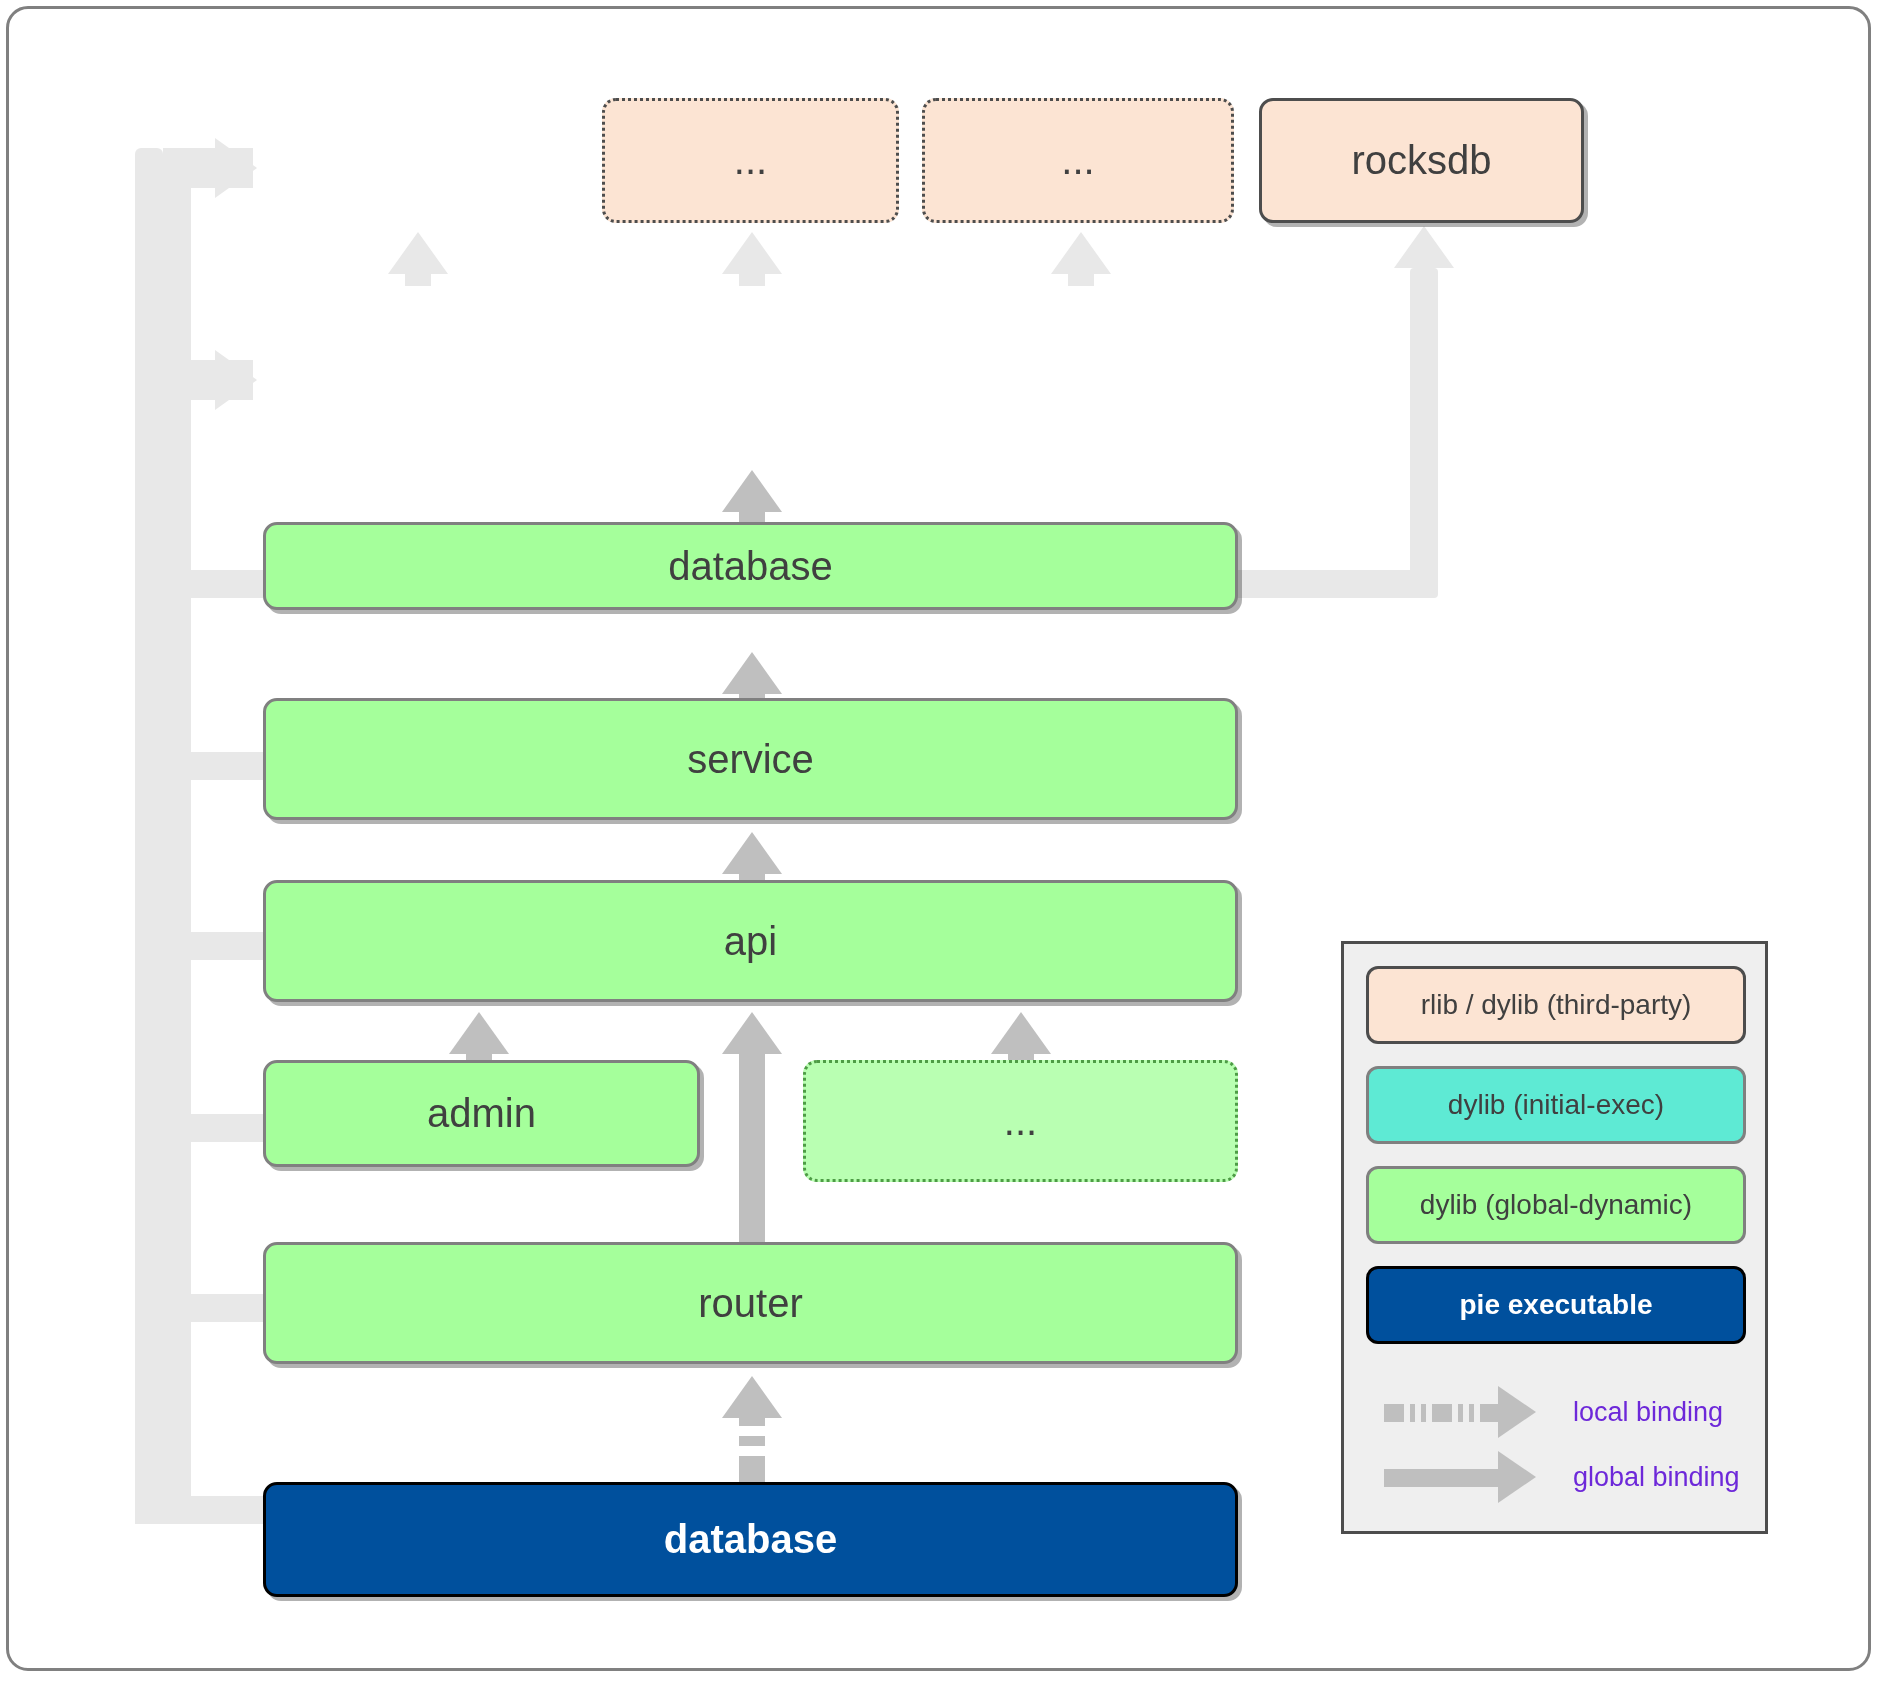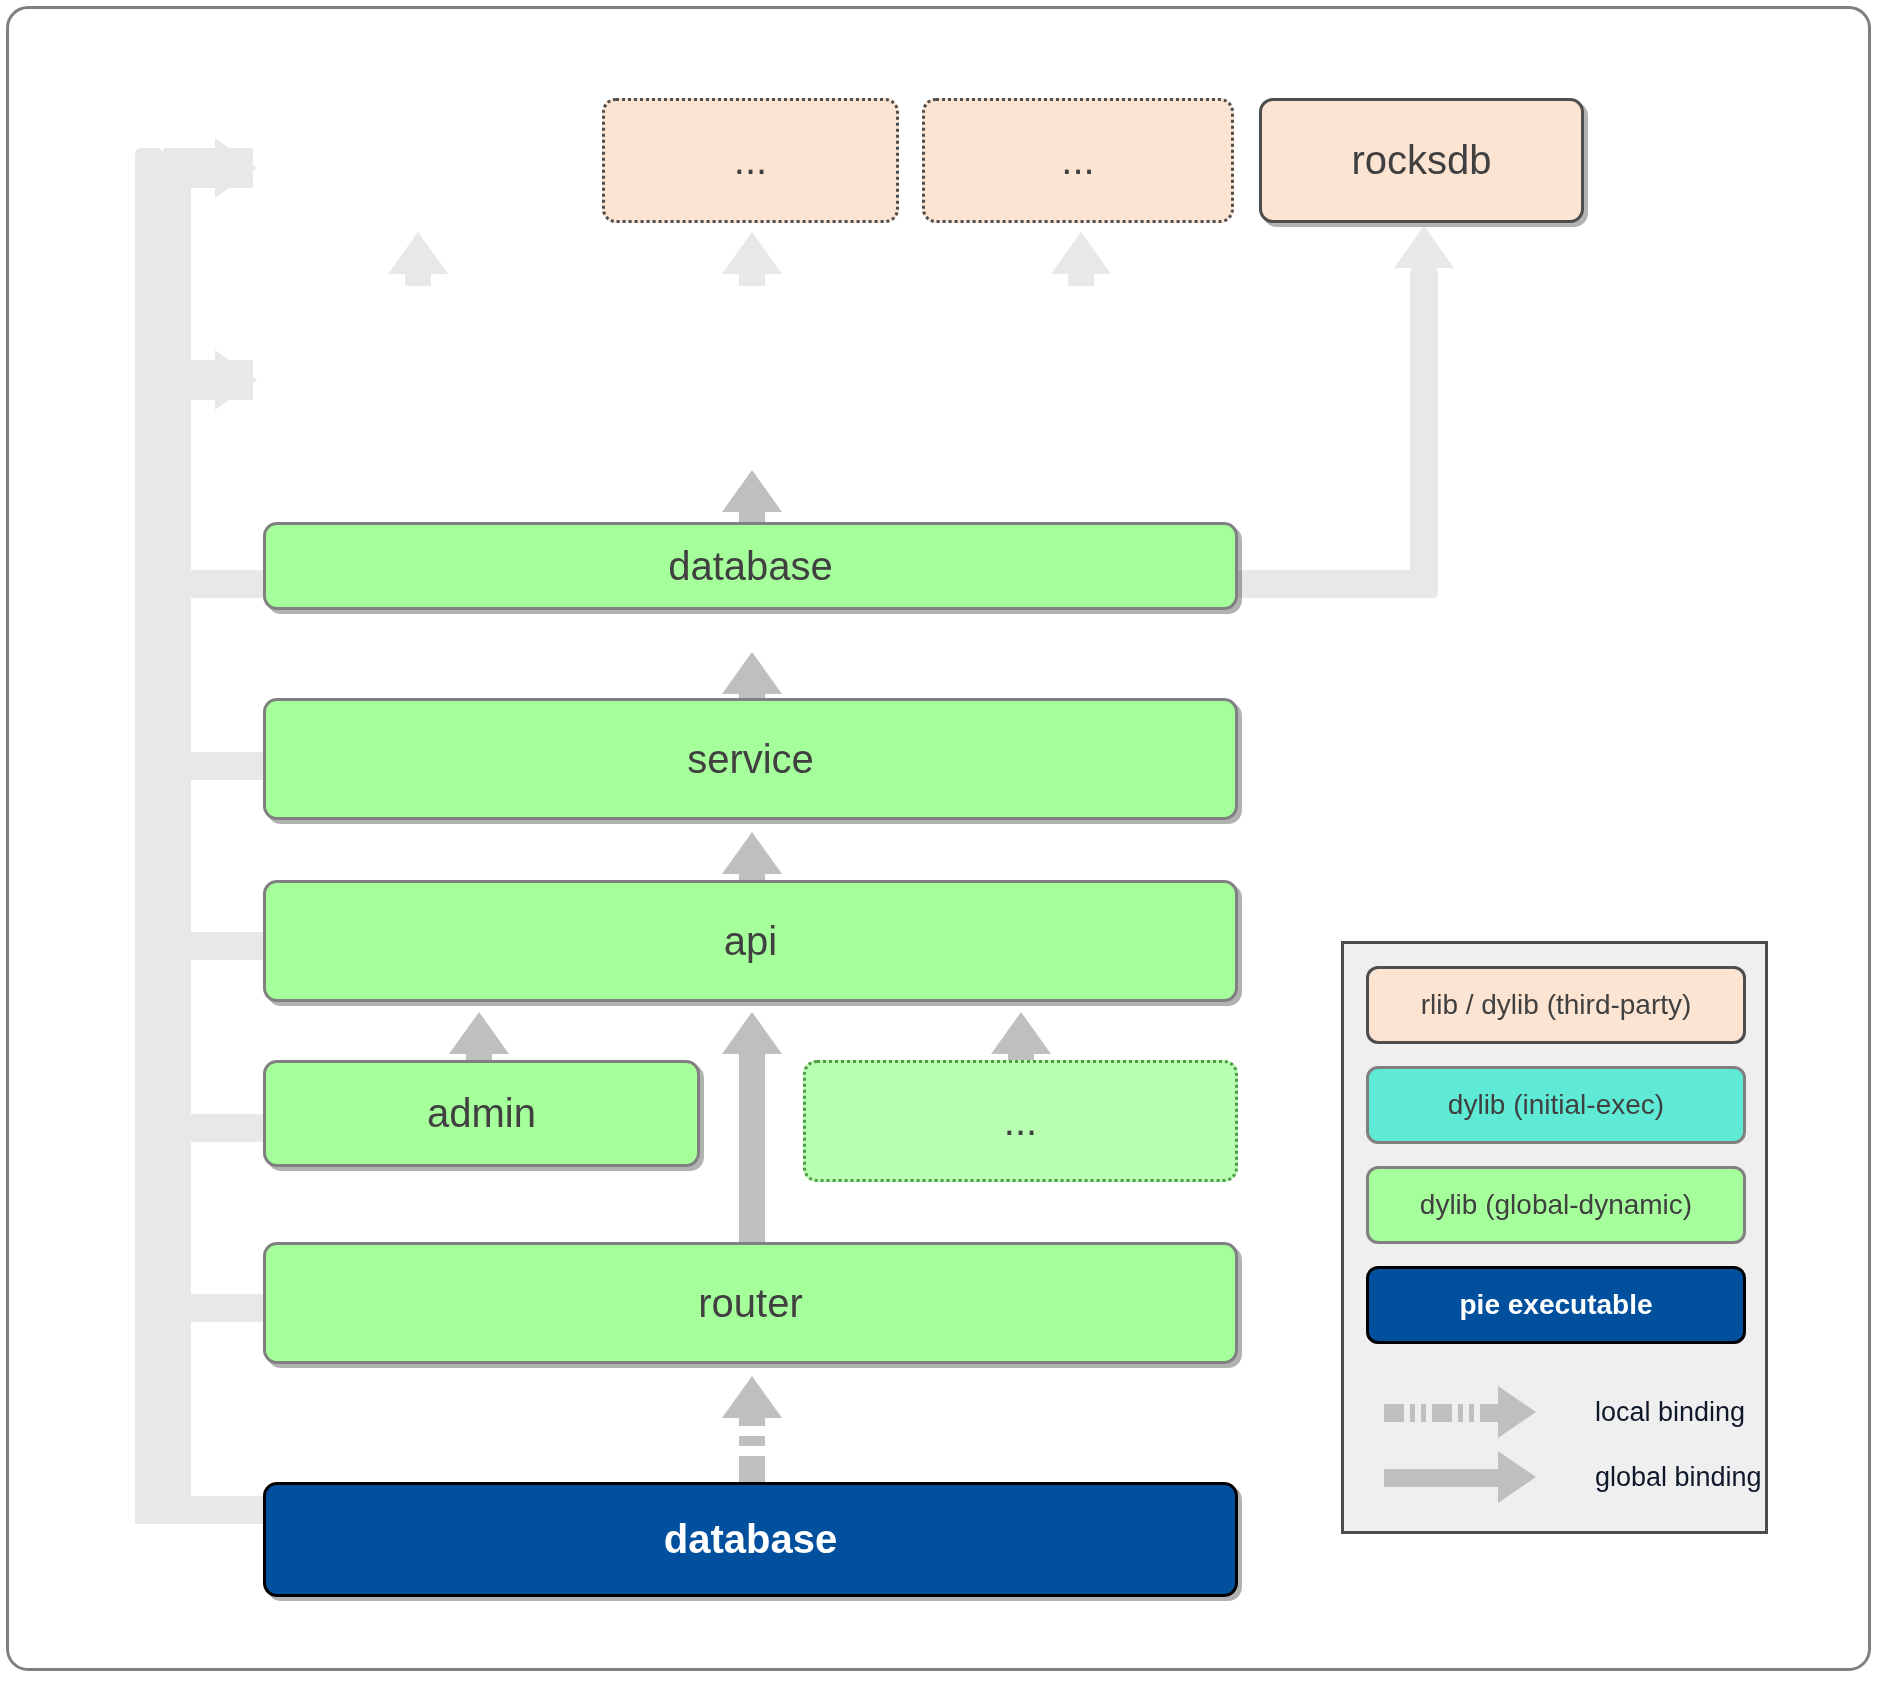--- a/index.html
+++ b/index.html
@@ -52,22 +52,22 @@
     position:absolute;left:1341px;top:941px;width:427px;height:593px;
     background:#efefef;border:3px solid #4d4d4d;box-sizing:border-box;z-index:8;
   }
   .lgbox{
     position:absolute;left:22px;width:380px;height:78px;box-sizing:border-box;
     border-radius:12px;display:flex;align-items:center;justify-content:center;
     font-size:28px;color:#404040;
   }
   .lgrow{position:absolute;left:22px;width:385px;height:56px;}
   .lglabel{
-    position:absolute;left:229px;top:0;height:56px;display:flex;align-items:center;
-    font-size:27px;color:#0f172a;white-space:nowrap;
+    position:absolute;left:207px;top:0;height:56px;display:flex;align-items:center;
+    font-size:27px;color:#6d28d9;white-space:nowrap;
   }
   .lgarrow-shaft{position:absolute;left:18px;top:20px;height:18px;background:#bfbfbf;}
   .lgarrow-head{
     position:absolute;top:2px;width:0;height:0;
     border-top:26px solid transparent;border-bottom:26px solid transparent;
     border-left:38px solid #bfbfbf;
   }
   .dashseg{position:absolute;top:20px;height:18px;background:#bfbfbf;}
 </style>
 </head>

